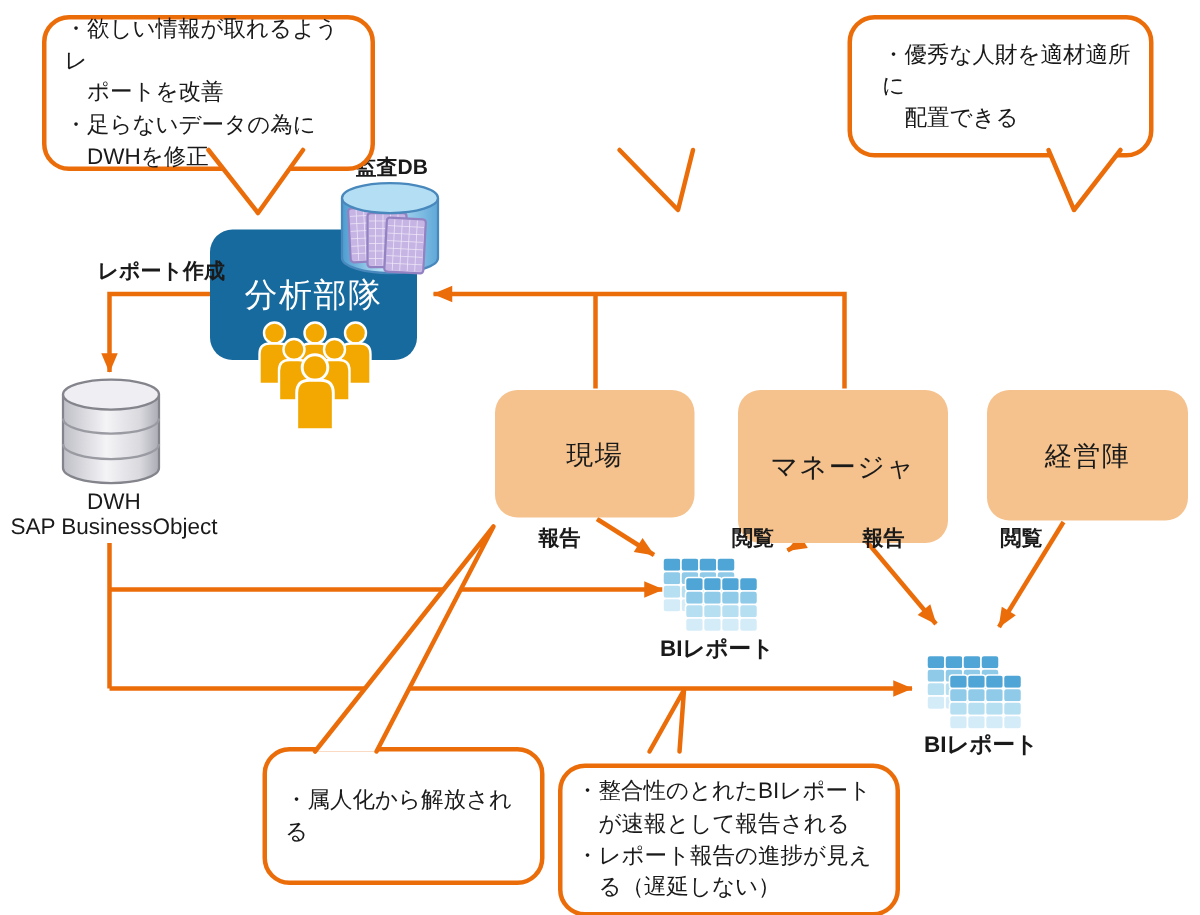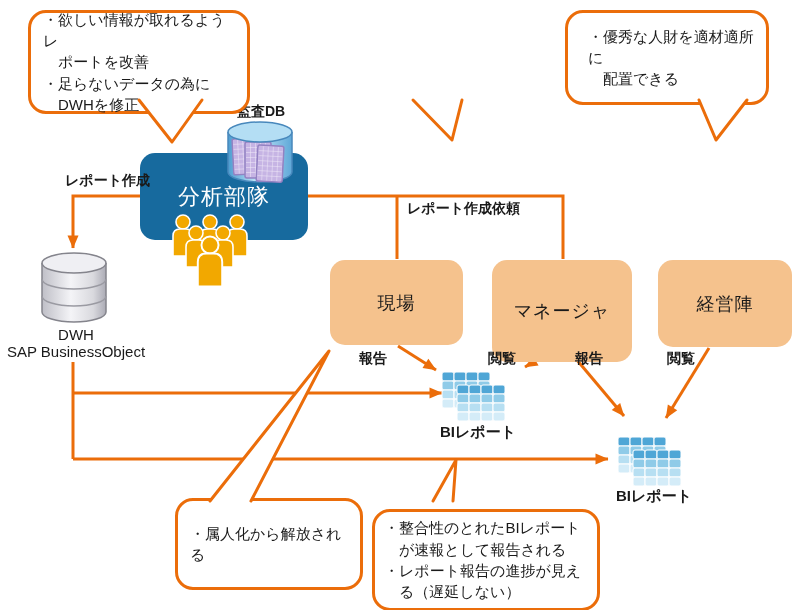--- a/index.html
+++ b/index.html
@@ -47,21 +47,21 @@
       <path d="M73,362 V459"></path>
       <path d="M73,393 H442" marker-end="url(#ah)"></path>
       <path d="M73,459 H608" marker-end="url(#ah)"></path>
       <path d="M398,346 L436,370" marker-end="url(#ah)"></path>
       <path d="M559,347 L525,367" marker-end="url(#ah)"></path>
       <path d="M566,347 L624,416" marker-end="url(#ah)"></path>
       <path d="M709,348 L666,418" marker-end="url(#ah)"></path>
     </g>
   </svg>
 
-  <div class="node node-blue" style="left:140px;top:153px;width:168px;height:87px;">
+  <div class="node node-blue" style="left:140px;top:153px;width:138px;height:87px;">
     <span>分析部隊</span>
   </div>
   <div class="node node-orange" style="left:330px;top:260px;width:133px;height:85px;">
     <span>現場</span>
   </div>
   <div class="node node-orange" style="left:492px;top:260px;width:140px;height:102px;">
     <span>マネージャ</span>
   </div>
   <div class="node node-orange" style="left:658px;top:260px;width:134px;height:87px;">
     <span>経営陣</span>
@@ -139,21 +139,20 @@
       <use href="#bigrid" x="442" y="372"></use>
       <use href="#bigrid" x="457" y="385"></use>
     </g>
     <g>
       <use href="#bigrid" x="618" y="437"></use>
       <use href="#bigrid" x="633" y="450"></use>
     </g>
   </svg>
 
   <div class="lbl" style="left:36px;top:172px;margin-left:29px;">レポート作成</div>
-  <div class="lbl" style="left:407px;top:200px;">レポート作成依頼</div>
   <div class="lbl" style="left:237px;top:103px;">監査DB</div>
   <div class="lbl" style="left:359px;top:350px;">報告</div>
   <div class="lbl" style="left:488px;top:350px;">閲覧</div>
   <div class="lbl" style="left:575px;top:350px;">報告</div>
   <div class="lbl" style="left:667px;top:350px;">閲覧</div>
   <div class="lbl lbl-center dwh-lbl" style="left:0px;top:326px;width:152px;">DWH
 SAP BusinessObject</div>
   <div class="lbl lbl-center bi-lbl" style="left:428px;top:423px;width:100px;">BIレポート</div>
   <div class="lbl lbl-center bi-lbl" style="left:604px;top:487px;width:100px;">BIレポート</div>
 

